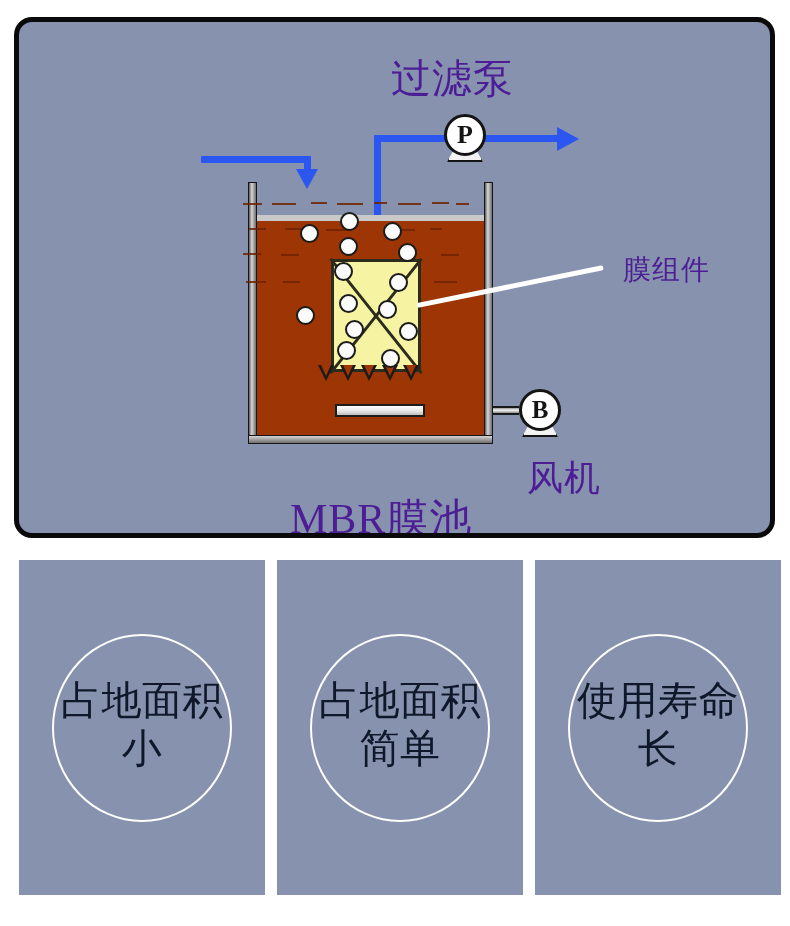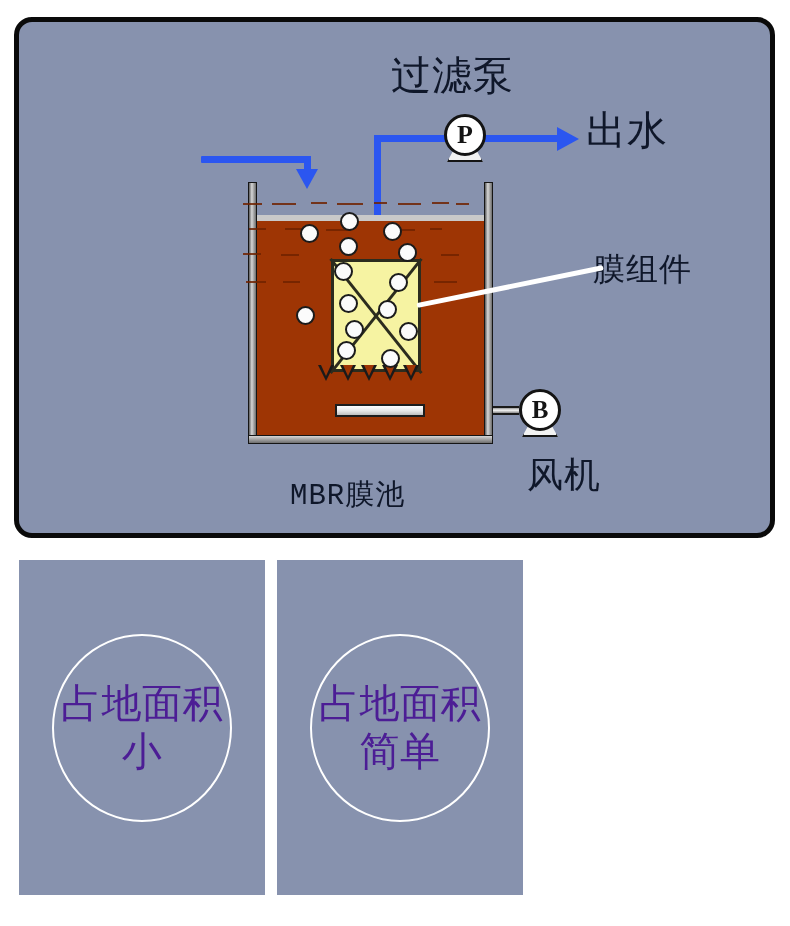--- a/index.html
+++ b/index.html
@@ -24,35 +24,35 @@
     height: 521px;
     background: #8792ae;
     border: 5px solid #0a0a0a;
     border-radius: 18px;
     box-sizing: border-box;
     overflow: hidden;
   }
 
   .cn-label {
     position: absolute;
-    color: #0f172a;
-    font-family: Liberation Mono, monospace;
+    color: #4c1d95;
+    font-family: Liberation Serif, serif;
     font-weight: 400;
     white-space: nowrap;
     line-height: 1;
     letter-spacing: 1px;
   }
 
   
   #label-filter-pump { left: 372px; top: 37px;  font-size: 40px; }
   #label-effluent    { left: 567px; top: 92px;  font-size: 40px; }
   #label-influent    { left: 67px;  top: 126px; font-size: 40px; }
-  #label-membrane    { left: 574px; top: 234px; font-size: 32px; }
+  #label-membrane    { left: 604px; top: 234px; font-size: 28px; }
   #label-blower      { left: 508px; top: 438px; font-size: 36px; }
-  #label-mbr-tank    { left: 271px; top: 460px; font-size: 29px; }
+  #label-mbr-tank    { left: 271px; top: 476px; font-size: 42px; }
 
   
   .blue { background: #2b56f0; position: absolute; }
 
   
   #influent-line  { left: 182px; top: 134px; width: 110px; height: 7px; border-radius: 1px; }
   
   #influent-stub  { left: 285px; top: 134px; width: 7px;  height: 16px; }
   #influent-head  {
      position:absolute; left: 277px; top: 147px;
@@ -253,37 +253,36 @@
     transform: translate(-50%,-50%);
     width: 180px; height: 188px;
     border: 2.5px solid #ffffff;
     border-radius: 50%;
     display: flex;
     align-items: center;
     justify-content: center;
     box-sizing: border-box;
   }
   .card .card-text {
-    color: #4c1d95;
+    color: #0f172a;
     font-size: 40px;
     line-height: 1.18;
     text-align: center;
-    font-family: Liberation Serif, serif;
+    font-family: Liberation Mono, monospace;
     letter-spacing: 0.5px;
     width: 200px;
     white-space: pre-line;
   }
 </style>
 </head>
 <body>
 
 <div id="diagram-panel">
 
   <div class="cn-label" id="label-filter-pump">过滤泵</div>
-  <div class="cn-label" id="label-effluent">出水</div>
   <div class="cn-label" id="label-membrane">膜组件</div>
   <div class="cn-label" id="label-blower">风机</div>
   <div class="cn-label" id="label-mbr-tank">MBR膜池</div>
 
   <div class="blue" id="influent-line"></div>
   <div class="blue" id="influent-stub"></div>
   <div id="influent-head"></div>
 
   <div class="blue" id="permeate-riser"></div>
   <div class="blue" id="permeate-horiz"></div>
@@ -375,14 +374,20 @@
     </div>
   </div>
 
   <div class="card" id="card-1">
     <div class="ellipse">
       <div class="card-text">占地面积
 简单</div>
     </div>
   </div>
 
+  <div class="card" id="card-2">
+    <div class="ellipse">
+      <div class="card-text">使用寿命
+长</div>
+    </div>
+  </div>
 
 </div>
 
 </body></html>

